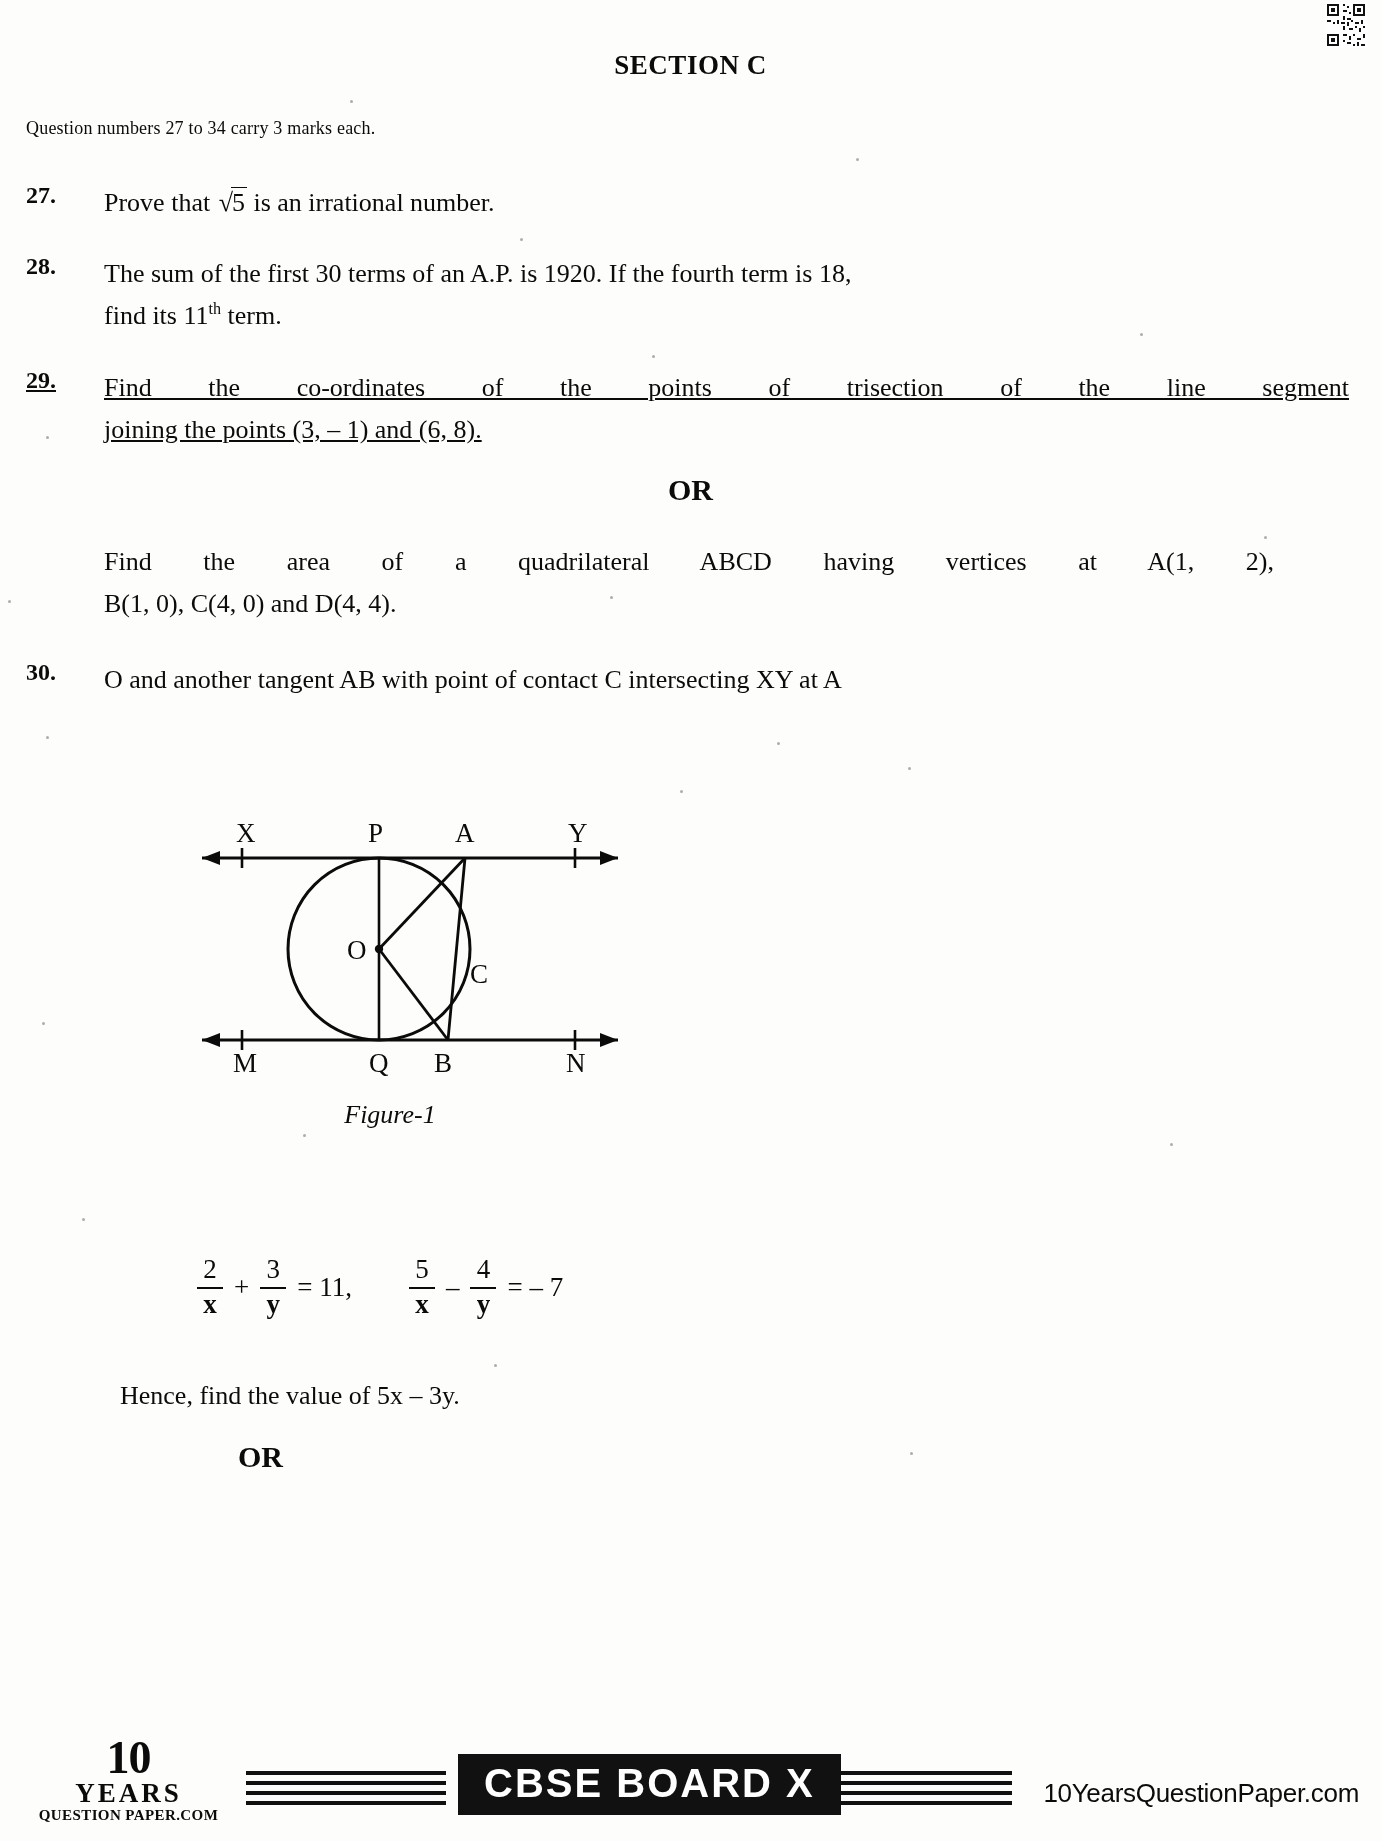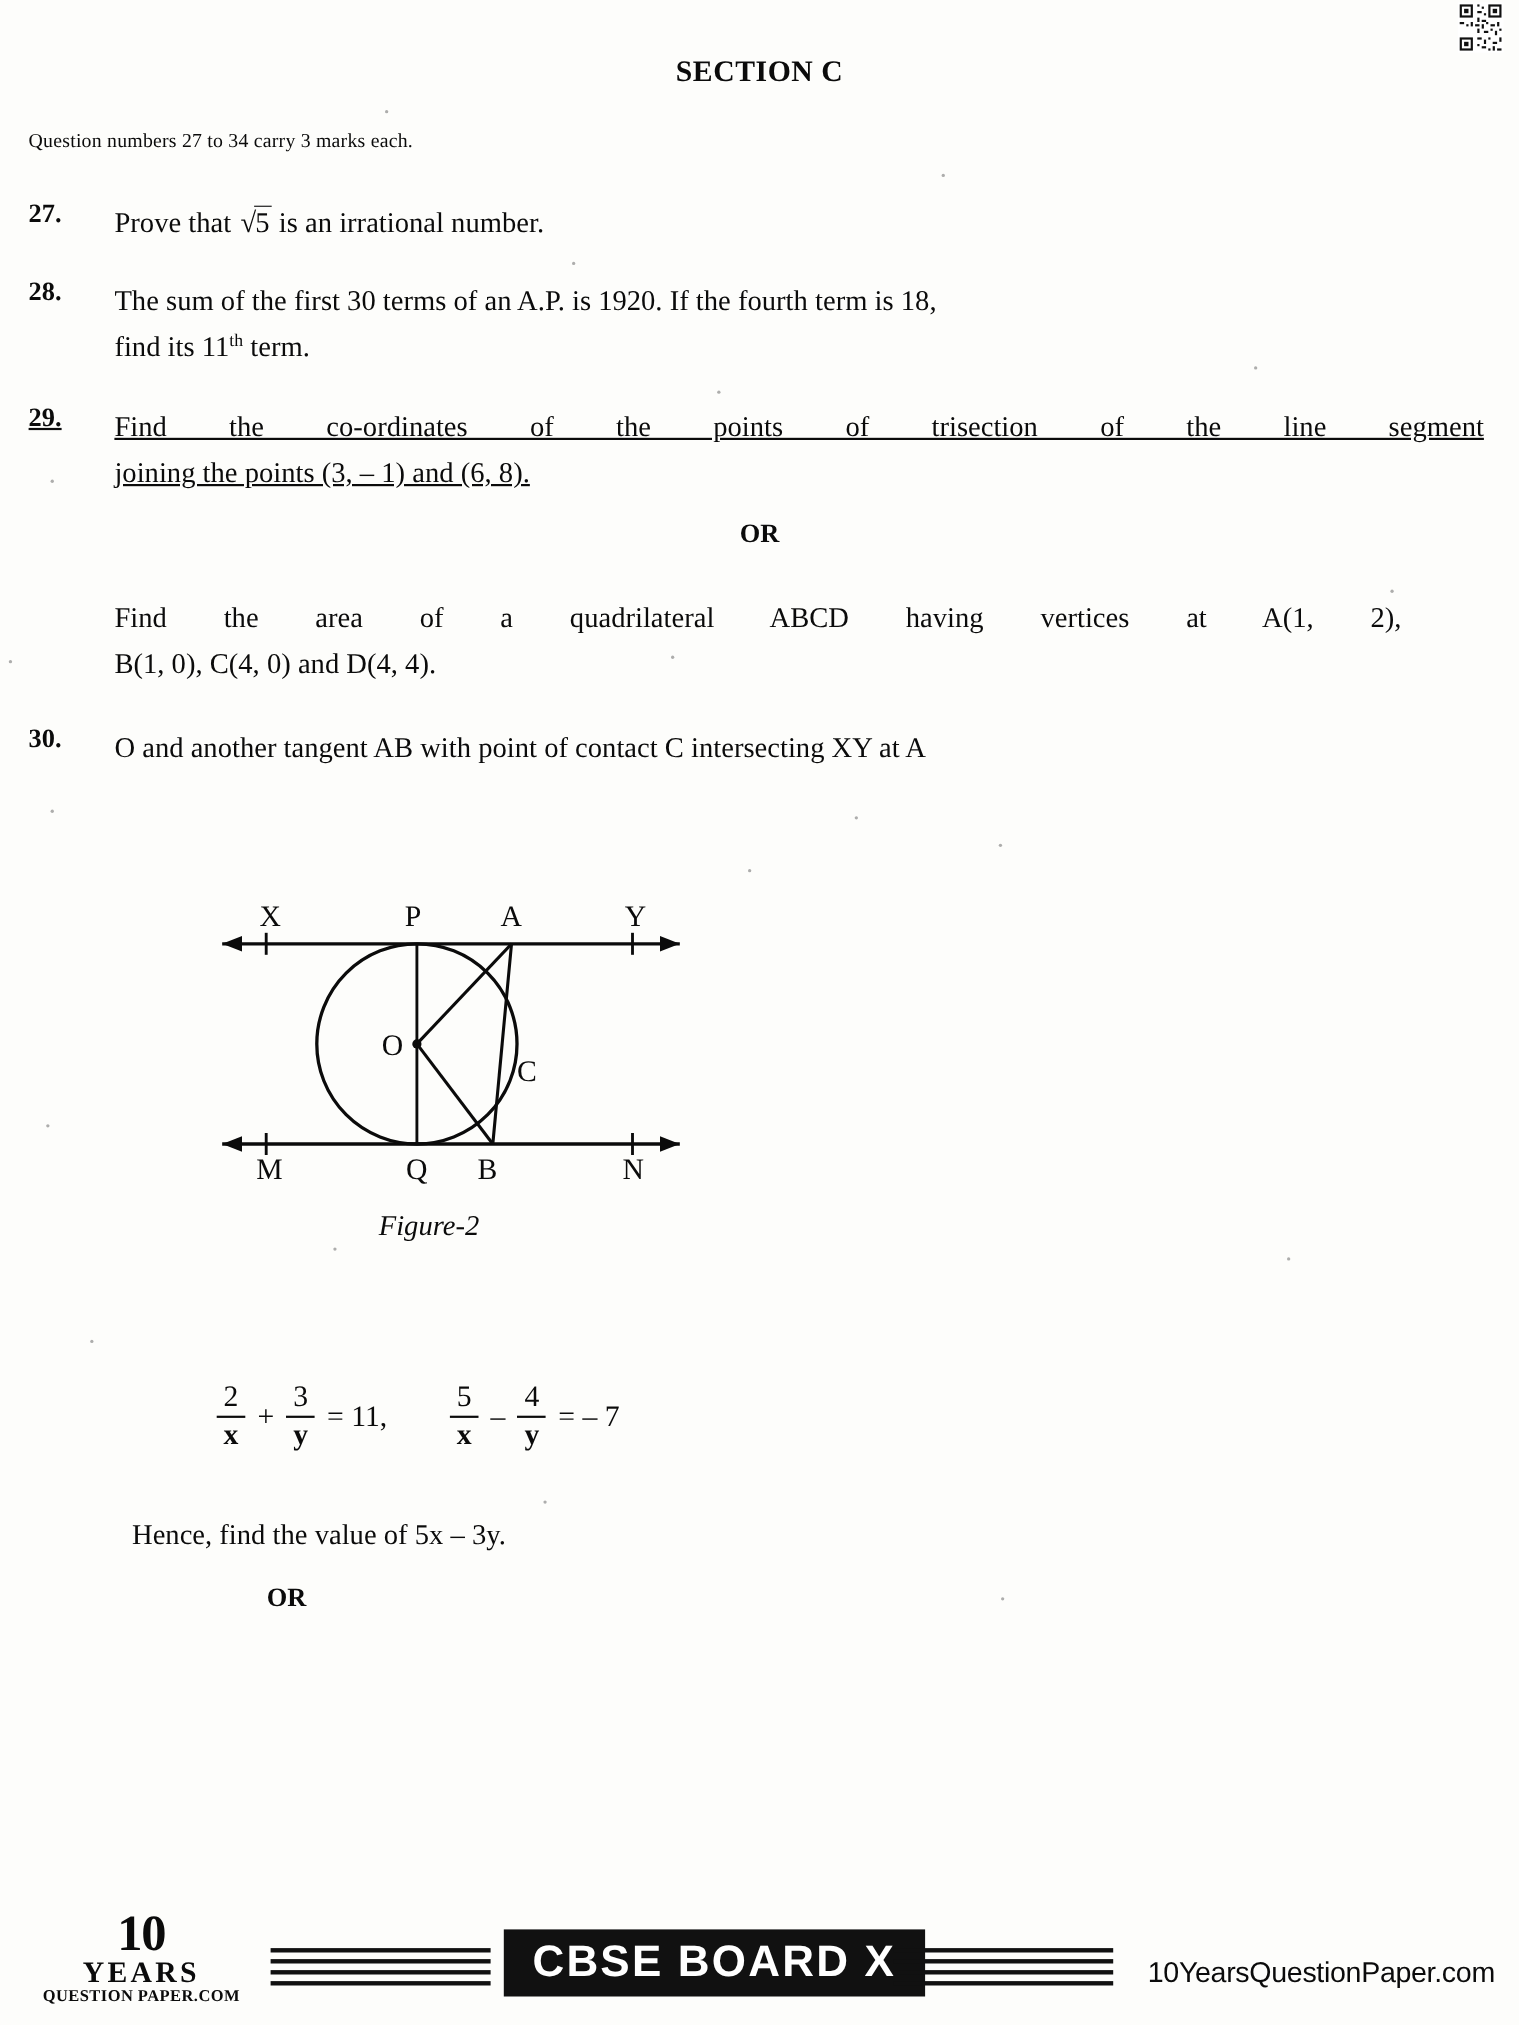--- a/index.html
+++ b/index.html
@@ -29,21 +29,21 @@
 
   .qrow{position:absolute;display:flex;}
   .qnum{
     width:78px;flex:0 0 78px;font-weight:bold;font-size:24px;
   }
   .qbody{font-size:26px;line-height:1.62;}
   .just{text-align:justify;}
 
   .centered{
     position:absolute;width:1381px;left:0;text-align:center;
-    font-weight:bold;font-size:24px;
+    font-weight:bold;font-size:30px;
   }
   .para{position:absolute;font-size:26px;line-height:1.62;}
 
   
   sup{font-size:.62em;vertical-align:super;line-height:0;}
 
   
   .sqrt{display:inline-block;position:relative;padding-left:2px;}
   .sqrt .rad{font-size:26px;}
   .sqrt .val{border-top:1.6px solid #0b0b0b;padding:0 2px 0 1px;margin-left:-2px;}
@@ -224,21 +224,21 @@
       <text x="388" y="32" font-family="Liberation Serif, serif" font-size="27" fill="#0b0b0b">Y</text>
       <text x="167" y="149" font-family="Liberation Serif, serif" font-size="27" fill="#0b0b0b">O</text>
       <text x="290" y="173" font-family="Liberation Serif, serif" font-size="27" fill="#0b0b0b">C</text>
       <text x="53" y="262" font-family="Liberation Serif, serif" font-size="27" fill="#0b0b0b">M</text>
       <text x="189" y="262" font-family="Liberation Serif, serif" font-size="27" fill="#0b0b0b">Q</text>
       <text x="254" y="262" font-family="Liberation Serif, serif" font-size="27" fill="#0b0b0b">B</text>
       <text x="386" y="262" font-family="Liberation Serif, serif" font-size="27" fill="#0b0b0b">N</text>
     </svg>
   </div>
 
-  <div class="fig-caption">Figure-2</div>
+  <div class="fig-caption">Figure-1</div>
 
 
   <div class="eqline" style="top:1256px;left:190px;">
     <span class="frac">
       <span class="num">2</span>
       <span class="bar"></span>
       <span class="den">x</span>
     </span>
     <span class="op">+</span>
     <span class="frac">

